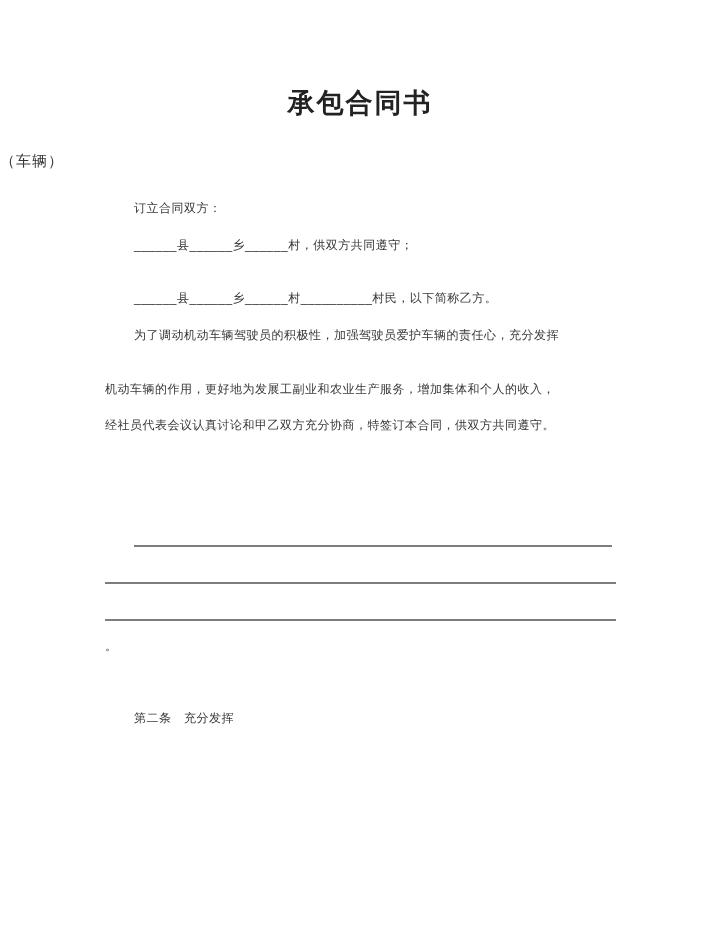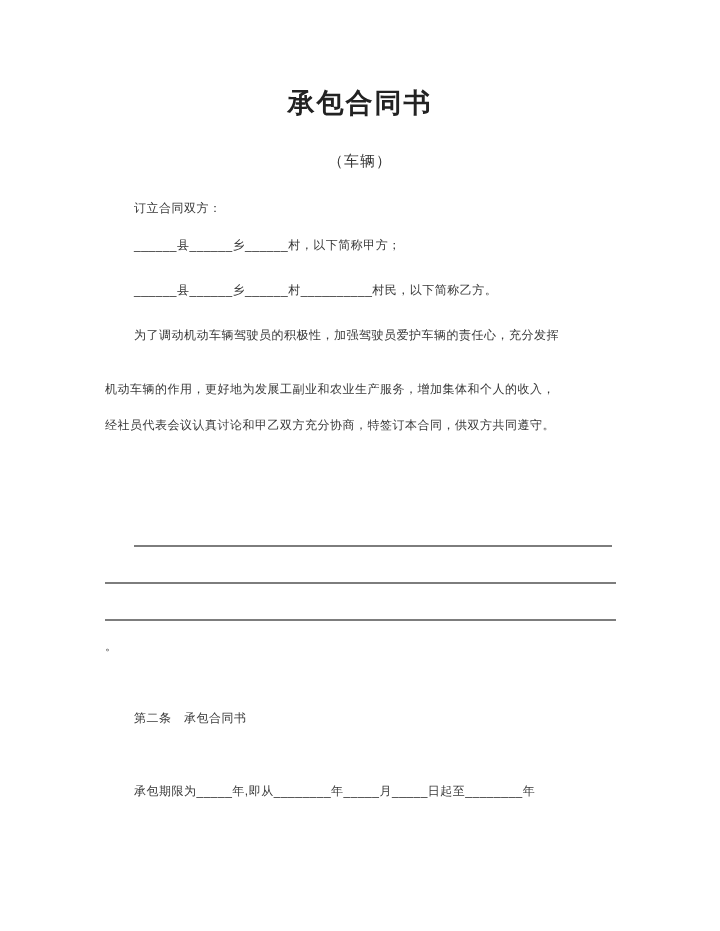--- a/index.html
+++ b/index.html
@@ -26,21 +26,21 @@
     font-weight: bold;
     letter-spacing: 2px;
     color: #222222;
     white-space: nowrap;
   }
   .doc-subtitle {
     position: absolute;
     top: 152px;
     left: 0;
     width: 720px;
-    text-align: center;
+    text-align: left;
     font-size: 15px;
     letter-spacing: 1px;
     white-space: nowrap;
   }
   .row {
     position: absolute;
     left: 105px;
     width: 540px;
     font-size: 12px;
     letter-spacing: 0.5px;
@@ -60,37 +60,36 @@
 <body>
 
 <div class="page">
 
   <div class="doc-title">承包合同书</div>
 
   <div class="doc-subtitle">（车辆）</div>
 
   <div class="row indent" style="top:202px">订立合同双方：</div>
 
-  <div class="row indent" style="top:239px">______县______乡______村，以下简称甲方；</div>
+  <div class="row indent" style="top:239px">______县______乡______村，供双方共同遵守；</div>
 
-  <div class="row indent" style="top:284px">______县______乡______村__________村民，以下简称乙方。</div>
+  <div class="row indent" style="top:292px">______县______乡______村__________村民，以下简称乙方。</div>
 
   <div class="row indent" style="top:329px">为了调动机动车辆驾驶员的积极性，加强驾驶员爱护车辆的责任心，充分发挥</div>
 
   <div class="row" style="top:383px">机动车辆的作用，更好地为发展工副业和农业生产服务，增加集体和个人的收入，</div>
 
   <div class="row" style="top:419px">经社员代表会议认真讨论和甲乙双方充分协商，特签订本合同，供双方共同遵守。</div>
 
 
   <div class="rule" style="top:545px; left:134px; width:478px"></div>
 
   <div class="rule" style="top:582px; left:105px; width:511px"></div>
 
   <div class="rule" style="top:619px; left:105px; width:511px"></div>
 
   <div class="row" style="top:640px">。</div>
 
-  <div class="row indent" style="top:712px">第二条　承包合同书</div>
+  <div class="row indent" style="top:712px">第二条　充分发挥</div>
 
-  <div class="row indent" style="top:785px">承包期限为_____年,即从________年_____月_____日起至________年</div>
 
 
 </div>
 
 </body></html>

